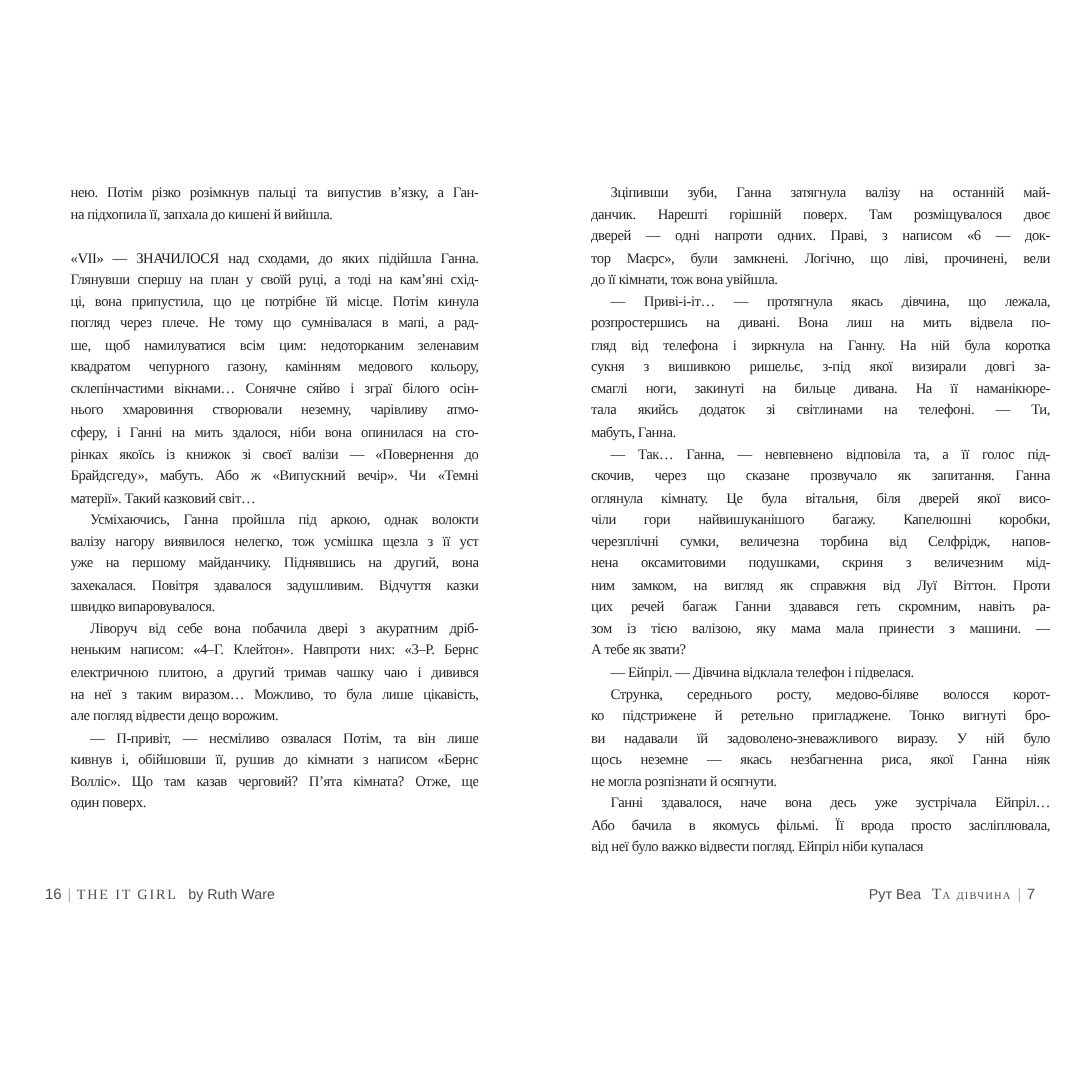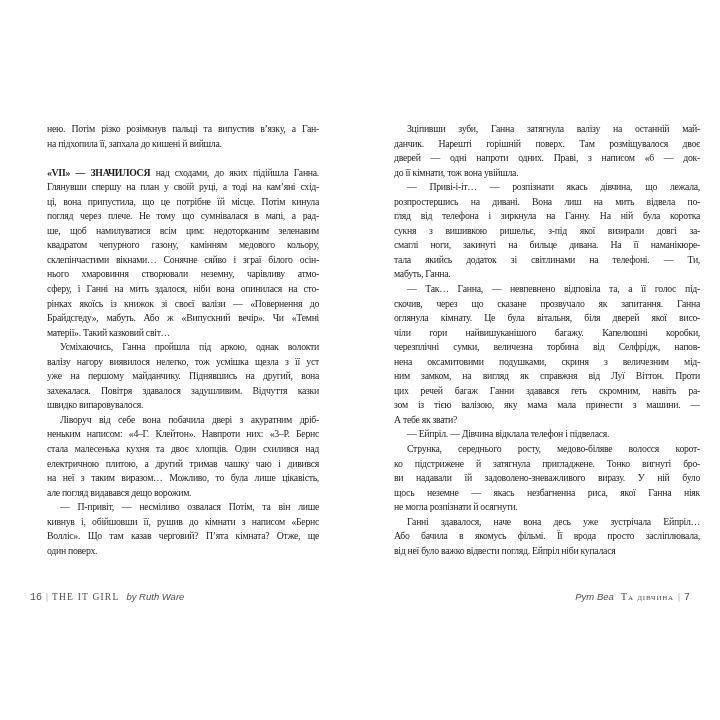--- a/index.html
+++ b/index.html
@@ -24,35 +24,35 @@
     height: 14.55px;
     color: #262626;
     letter-spacing: -0.3px;
     text-align: justify;
     text-align-last: justify;
     overflow: hidden;
     white-space: normal;
   }
   .line.last { text-align-last: left; }
   .para.indent .line.first { text-indent: 13px; }
-  .line b { font-weight: bold; color: #1d1d1d; }
+  .line b { font-weight: normal; color: #1d1d1d; }
 
   .footer {
     position: absolute; top: 591px;
     font-size: 10px; color: #4f4f4f;
     white-space: nowrap;
   }
   #footer-left  { left: 30px; }
   #footer-right { right: 30px; text-align: right; }
 
-  .f-num   { font-family: Liberation Mono, monospace; font-size: 10px; text-align: center; }
+  .f-num   { font-family: Liberation Sans, sans-serif; font-size: 10px; text-align: center; }
   .f-sep   { color: #8a8a8a; margin: 0 4px; font-weight: 300; }
   .f-title { font-family: "Liberation Serif", "DejaVu Serif", serif; letter-spacing: 1.2px; font-size: 9.5px; text-align: right; }
   .f-caps  { font-variant: small-caps; letter-spacing: 0.8px; font-size: 10.5px; }
-  .f-sans  { font-family: "Liberation Sans", "DejaVu Sans", sans-serif; font-size: 9.5px; font-style: italic; }
+  .f-sans  { font-family: "Liberation Sans", "DejaVu Sans", sans-serif; font-size: 9.5px; }
   .f-gap-l { margin-left: 7px; }
 </style>
 </head>
 <body>
 
 <div class="spread">
 
   <div class="column" id="left-column">
       <div class="para continuation">
         <div class="line first">нею. Потім різко розімкнув пальці та випустив в’язку, а Ган-</div>
@@ -75,42 +75,42 @@
       <div class="para indent">
         <div class="line first">Усміхаючись, Ганна пройшла під аркою, однак волокти</div>
         <div class="line">валізу нагору виявилося нелегко, тож усмішка щезла з її уст</div>
         <div class="line">уже на першому майданчику. Піднявшись на другий, вона</div>
         <div class="line">захекалася. Повітря здавалося задушливим. Відчуття казки</div>
         <div class="line last">швидко випаровувалося.</div>
       </div>
       <div class="para indent">
         <div class="line first">Ліворуч від себе вона побачила двері з акуратним дріб-</div>
         <div class="line">неньким написом: «4–Г. Клейтон». Навпроти них: «3–Р. Бернс</div>
-        <div class="line">стала малесенька кухня та двоє хлопців. Один схилився над</div>
         <div class="line">електричною плитою, а другий тримав чашку чаю і дивився</div>
         <div class="line">на неї з таким виразом… Можливо, то була лише цікавість,</div>
-        <div class="line last">але погляд видавався дещо ворожим.</div>
+        <div class="line last">але погляд відвести дещо ворожим.</div>
       </div>
       <div class="para indent">
         <div class="line first">— П-привіт, — несміливо озвалася Потім, та він лише</div>
         <div class="line">кивнув і, обійшовши її, рушив до кімнати з написом «Бернс</div>
         <div class="line">Волліс». Що там казав черговий? П’ята кімната? Отже, ще</div>
         <div class="line last">один поверх.</div>
       </div>
     </div>
 
   <div class="column" id="right-column">
       <div class="para indent">
         <div class="line first">Зціпивши зуби, Ганна затягнула валізу на останній май-</div>
         <div class="line">данчик. Нарешті горішній поверх. Там розміщувалося двоє</div>
         <div class="line">дверей — одні напроти одних. Праві, з написом «6 — док-</div>
+        <div class="line">тор Маєрс», були замкнені. Логічно, що ліві, прочинені, вели</div>
         <div class="line last">до її кімнати, тож вона увійшла.</div>
       </div>
       <div class="para indent">
-        <div class="line first">— Приві-і-іт… — розпізнати якась дівчина, що лежала,</div>
+        <div class="line first">— Приві-і-іт… — протягнула якась дівчина, що лежала,</div>
         <div class="line">розпростершись на дивані. Вона лиш на мить відвела по-</div>
         <div class="line">гляд від телефона і зиркнула на Ганну. На ній була коротка</div>
         <div class="line">сукня з вишивкою ришельє, з-під якої визирали довгі за-</div>
         <div class="line">смаглі ноги, закинуті на бильце дивана. На її наманікюре-</div>
         <div class="line">тала якийсь додаток зі світлинами на телефоні. — Ти,</div>
         <div class="line last">мабуть, Ганна.</div>
       </div>
       <div class="para indent">
         <div class="line first">— Так… Ганна, — невпевнено відповіла та, а її голос під-</div>
         <div class="line">скочив, через що сказане прозвучало як запитання. Ганна</div>
@@ -121,21 +121,21 @@
         <div class="line">ним замком, на вигляд як справжня від Луї Віттон. Проти</div>
         <div class="line">цих речей багаж Ганни здавався геть скромним, навіть ра-</div>
         <div class="line">зом із тією валізою, яку мама мала принести з машини. —</div>
         <div class="line last">А тебе як звати?</div>
       </div>
       <div class="para indent">
         <div class="line first last">— Ейпріл. — Дівчина відклала телефон і підвелася.</div>
       </div>
       <div class="para indent">
         <div class="line first">Струнка, середнього росту, медово-біляве волосся корот-</div>
-        <div class="line">ко підстрижене й затягнула пригладжене. Тонко вигнуті бро-</div>
+        <div class="line">ко підстрижене й ретельно пригладжене. Тонко вигнуті бро-</div>
         <div class="line">ви надавали їй задоволено-зневажливого виразу. У ній було</div>
         <div class="line">щось неземне — якась незбагненна риса, якої Ганна ніяк</div>
         <div class="line last">не могла розпізнати й осягнути.</div>
       </div>
       <div class="para indent">
         <div class="line first">Ганні здавалося, наче вона десь уже зустрічала Ейпріл…</div>
         <div class="line">Або бачила в якомусь фільмі. Її врода просто засліплювала,</div>
         <div class="line last">від неї було важко відвести погляд. Ейпріл ніби купалася</div>
       </div>
     </div>

